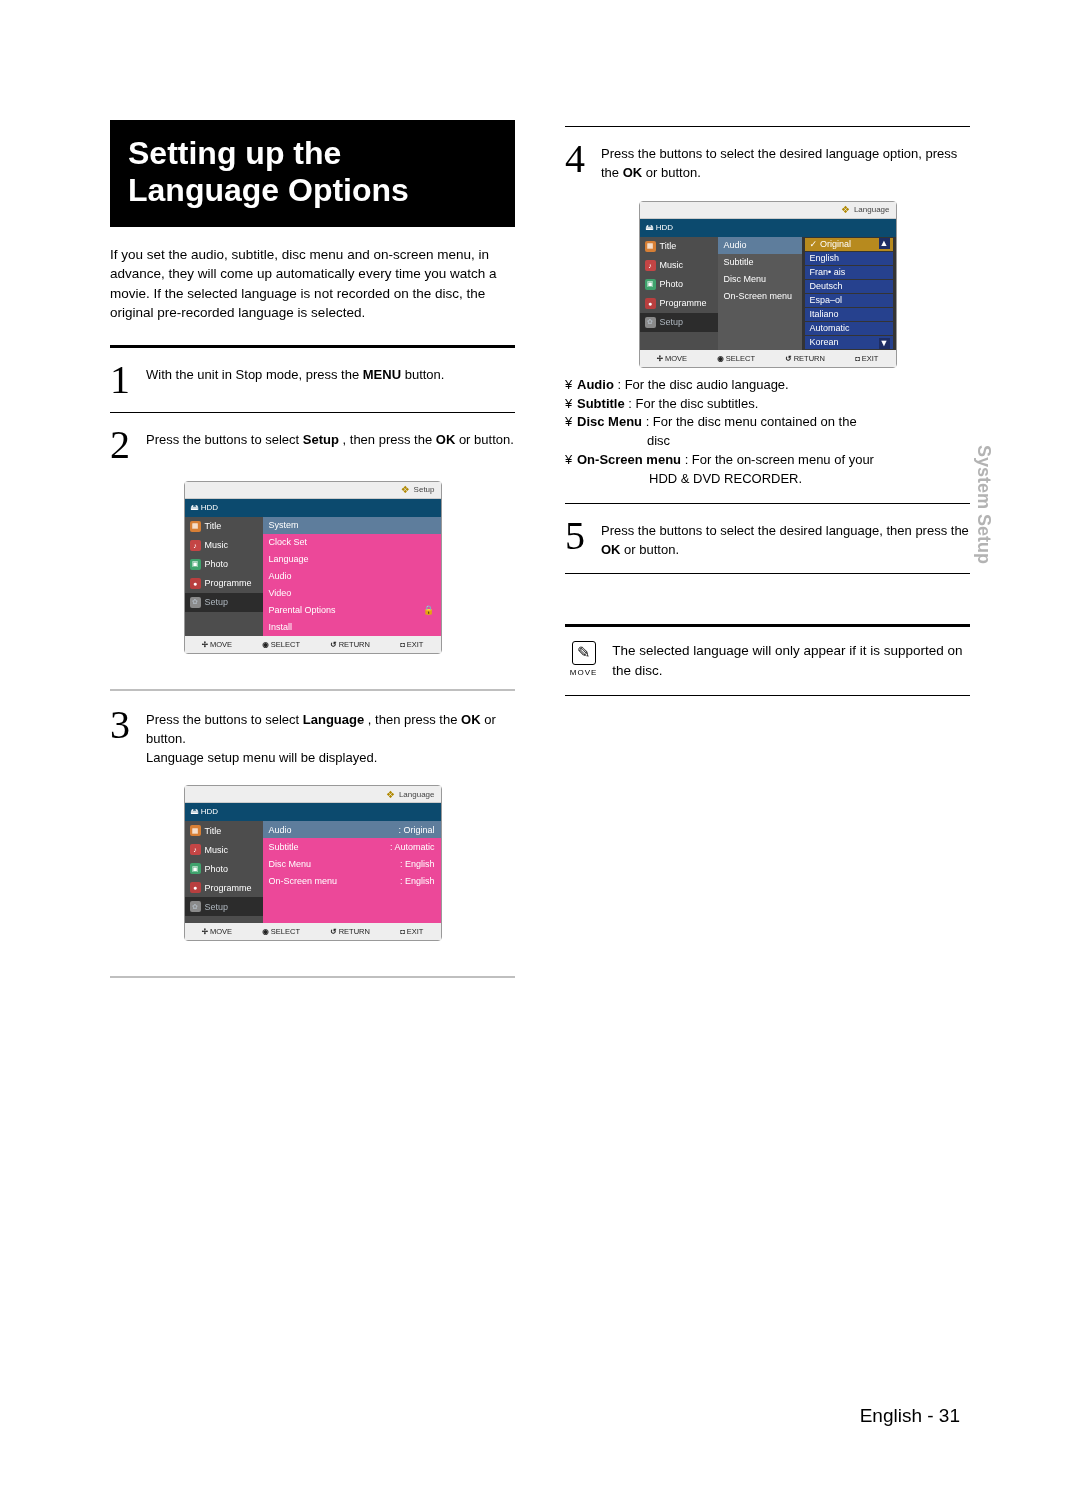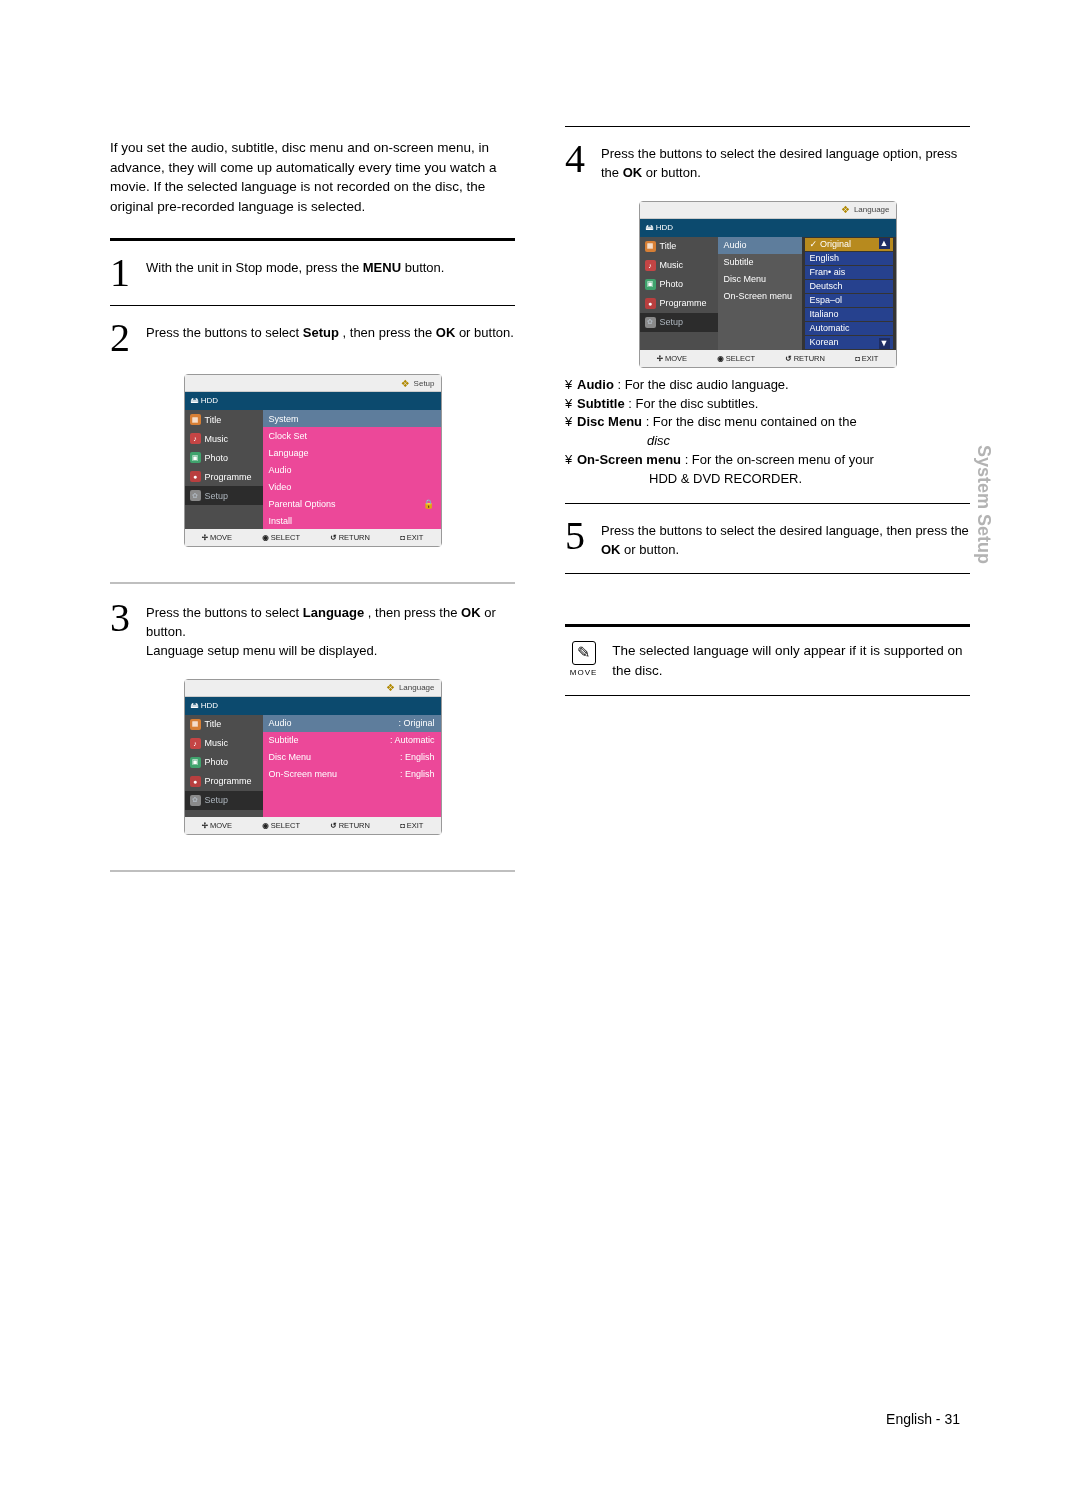--- a/index.html
+++ b/index.html
@@ -69,21 +69,21 @@
     top: 445px;
     writing-mode: vertical-rl;
     font-size: 18px;
     font-weight: bold;
     color: #b3b3b3;
   }
   .foot {
     position: absolute;
     bottom: 60px;
     right: 120px;
-    font-size: 14px;
+    font-size: 19px;
     text-align: right;
   }
 
   
   .osd {
     width: 256px;
     margin: 18px auto 4px auto;
     border: 1px solid #999;
     border-radius: 4px;
     background: #f2f2f2;
@@ -182,20 +182,23 @@
   .defrow .bull { width: 12px; }
   .defrow .body { flex:1; }
 
 </style>
 </head>
 <body>
 
 <div class="page">
 
   <div class="col">
+    <div class="title-block">
+      <h1>Setting up the Language Options</h1>
+    </div>
 
     <p class="intro">If you set the audio, subtitle, disc menu and on-screen menu, in advance, they will come up automatically every time you watch a movie.
 If the selected language is not recorded on the disc, the original pre-recorded language is selected.</p>
 
     <div class="thickrule"></div>
 
     <div class="step">
       <div class="step-num">1</div>
       <div class="step-text">
         <span>With the unit in Stop mode, press the </span><span class="bold">MENU</span><span> button.</span>
@@ -473,21 +476,21 @@
       <div class="defrow">
           <span class="bull">¥</span>
           <span class="body"><span class="bold">Audio  </span><span>: For the disc audio language.</span></span>
         </div>
       <div class="defrow">
           <span class="bull">¥</span>
           <span class="body"><span class="bold">Subtitle  </span><span>: For the disc subtitles.</span></span>
         </div>
       <div class="defrow">
           <span class="bull">¥</span>
-          <span class="body"><span class="bold">Disc Menu </span><span>: For the disc menu contained on the</span><br><span style="margin-left:70px;font-style:italic;">disc</span></span>
+          <span class="body"><span class="bold">Disc Menu </span><span>: For the disc menu contained on the</span><br><span style="margin-left:70px;">disc</span></span>
         </div>
       <div class="defrow">
           <span class="bull">¥</span>
           <span class="body"><span class="bold">On-Screen menu </span><span>: For the on-screen menu of your</span><br><span style="margin-left:72px;">HDD &amp; DVD RECORDER.</span></span>
         </div>
     </div>
 
     <div class="thinrule"></div>
 
     <div class="step">

